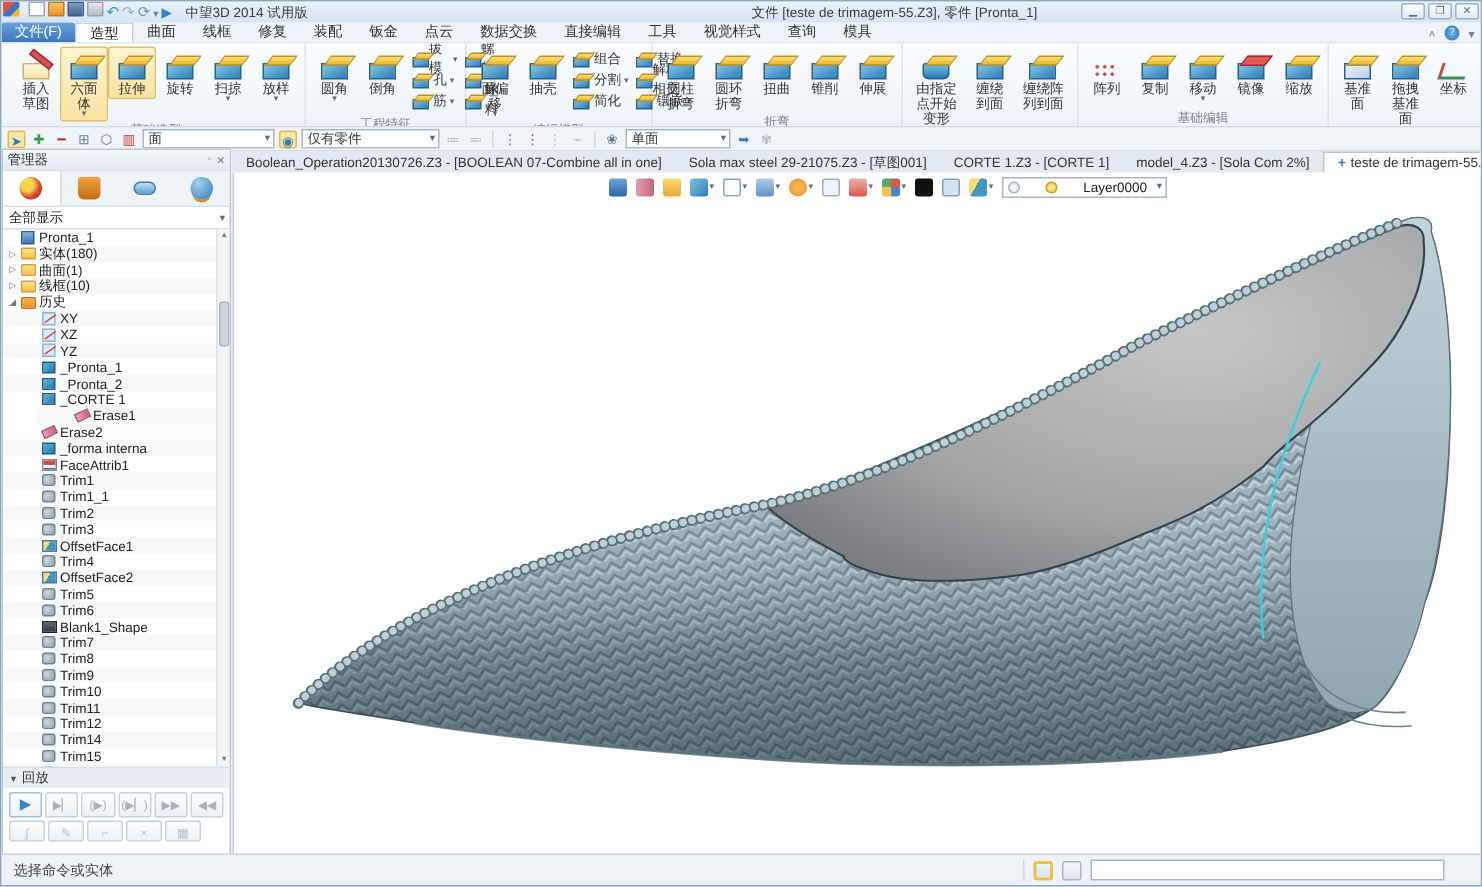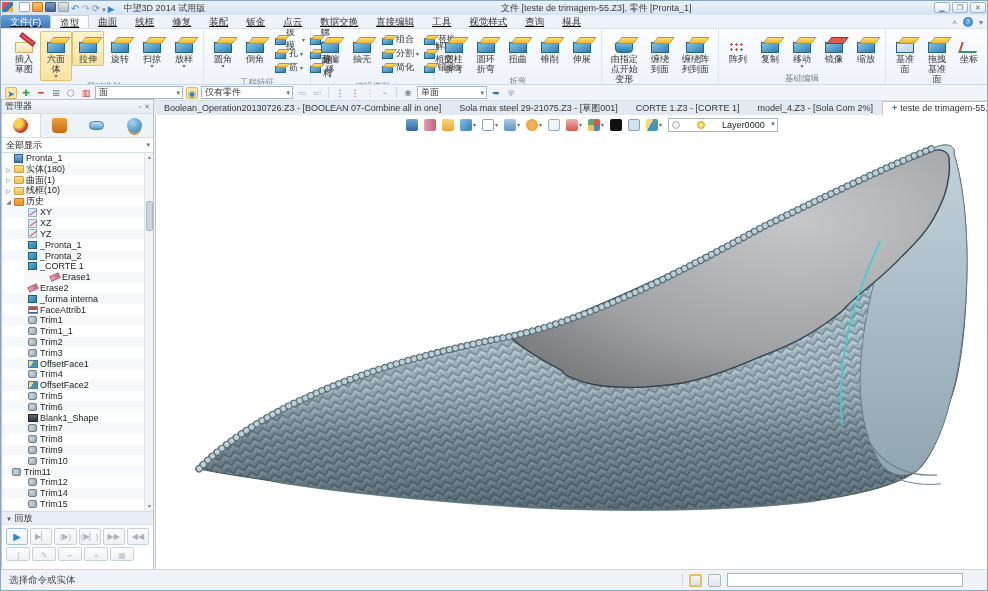--- a/index.html
+++ b/index.html
@@ -19,21 +19,21 @@
   .i-redo{color:#9fb0c0;font-size:10px;line-height:10px;width:auto;}
   .i-regen{color:#7d93a8;font-size:10px;line-height:10px;width:auto;}
   .i-dd{color:#6d7f92;font-size:7px;line-height:10px;width:auto;}
   .i-play{color:#2f86cf;font-size:9px;line-height:10px;width:auto;}
   #tb-title{margin-left:8px;color:#3c3c3c;}
   #tb-doc{position:absolute;left:500px;color:#3c3c3c;}
   #win-btns{position:absolute;right:3px;top:1px;display:flex;gap:2px;}
   .win-btn{width:16px;height:11px;border:1px solid #9fb1c4;border-radius:2px;background:linear-gradient(#fdfeff,#dfe9f3);color:#5a6b7d;font-size:7px;line-height:9px;text-align:center;}
 
   
-  #menubar{position:absolute;left:0;top:14px;width:988px;height:14px;background:#eef3f9;border-bottom:1px solid #dbe3ec;display:flex;align-items:stretch;font-size:9.5px;text-decoration:underline;}
+  #menubar{position:absolute;left:0;top:14px;width:988px;height:14px;background:#eef3f9;border-bottom:1px solid #dbe3ec;display:flex;align-items:stretch;font-size:9.5px;}
   .menu-item{padding:0 9px;line-height:14px;color:#333;}
   .menu-item.file{background:linear-gradient(#6aa0d8,#3a78bf);color:#fff;border-radius:2px 2px 0 0;}
   .menu-item.active{background:#fff;border:1px solid #c9d3dd;border-bottom:none;color:#222;}
   #menu-right{position:absolute;right:6px;top:0;display:flex;gap:6px;align-items:center;height:14px;}
   .mr-icon{font-size:8px;color:#6c7f93;}
   .help-icon{width:10px;height:10px;border-radius:50%;background:radial-gradient(#69b2ea,#2c6fb4);color:#fff;font-size:7px;text-align:center;line-height:10px;}
 
   
   #ribbon{position:absolute;left:0;top:28px;width:988px;height:56px;background:linear-gradient(#fbfdff,#eef3f9);border-bottom:1px solid #cfd9e3;display:flex;align-items:stretch;padding-left:4px;overflow:hidden;}
   .rib-group{display:flex;flex-direction:column;border-right:1px solid #dde4ec;padding:2px 3px 0;}
@@ -646,21 +646,21 @@
         </span>
         <span>Trim9</span>
       </div>
       <div class="trow" style="padding-left: 16px;">
         <span class="texp"></span>
         <span class="tico">
           <span class="t-trim"></span>
         </span>
         <span>Trim10</span>
       </div>
-      <div class="trow" style="padding-left: 0;">
+      <div class="trow" style="padding-left: 16px;">
         <span class="texp"></span>
         <span class="tico">
           <span class="t-trim"></span>
         </span>
         <span>Trim11</span>
       </div>
       <div class="trow" style="padding-left: 16px;">
         <span class="texp"></span>
         <span class="tico">
           <span class="t-trim"></span>

